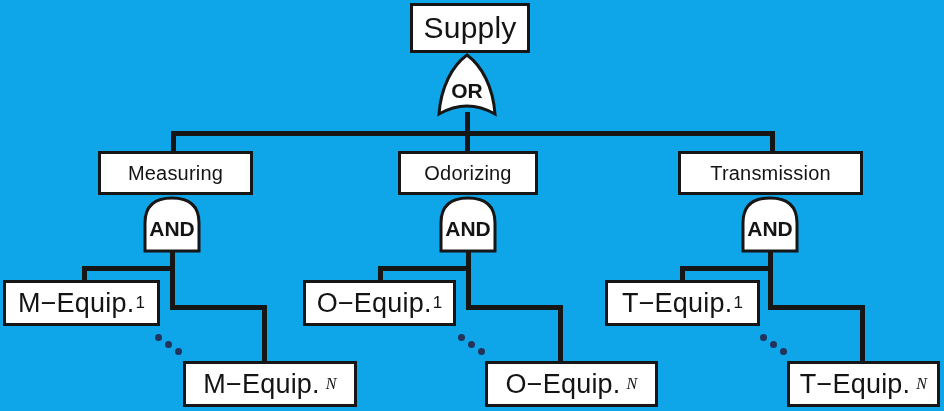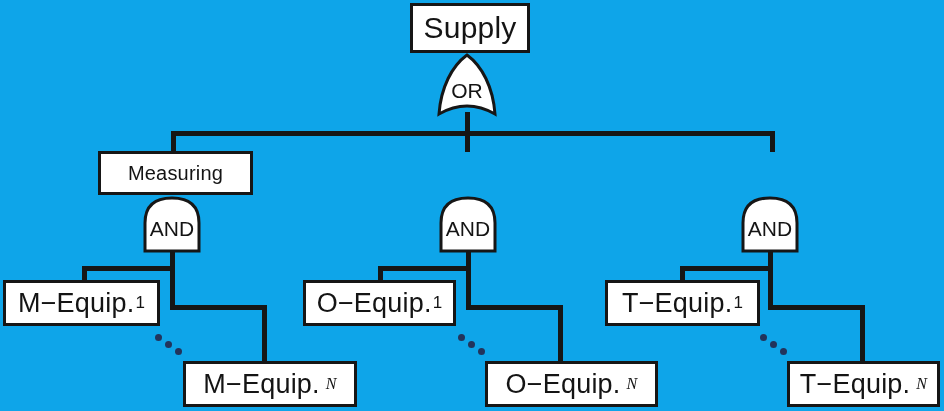--- a/index.html
+++ b/index.html
@@ -19,21 +19,21 @@
     display:flex;
     align-items:center;
     justify-content:center;
     font-size:20px;
     letter-spacing:0.2px;
     white-space:nowrap;
   }
   .box.root{font-size:30px;border-width:3px;}
   .box.leaf{font-size:27px;border-width:3px;}
   .line{position:absolute;background:#161616;}
-  .gate{position:absolute;}
+  .gate{position:absolute;font-weight:bold;}
   .gate svg{display:block;}
   .gate-text{
     position:absolute;left:0;top:0;width:100%;height:100%;
     display:flex;align-items:center;justify-content:center;
     font-size:21px;color:#141414;
   }
   .gate-text.or{padding-top:10px;box-sizing:border-box;}
   .gate-text.and{padding-top:8px;box-sizing:border-box;}
   sub.idx{
     font-size:17px;
@@ -98,20 +98,23 @@
   <div class="dots" style="left:155px;top:334px;">
       <i></i>
       <i></i>
       <i></i>
     </div>
   <div class="box leaf" style="left:183px;top:361px;width:174px;height:46px;">
     <span>M−Equip.</span>
       <sub class="idx ital">N</sub>
   </div>
 
+  <div class="box" style="left:398px;top:151px;width:140px;height:44px;">
+    <span>Odorizing</span>
+  </div>
   <div class="gate" style="left:438px;top:196px;width:60px;height:57px;">
     <svg width="60" height="57" viewBox="0 0 60 57">
       <path d="M3 55 L3 27 Q 3 2 30 2 Q 57 2 57 27 L57 55 Z" fill="#ffffff" stroke="#161616" stroke-width="3"></path>
     </svg>
     <span class="gate-text and">AND</span>
   </div>
   <div class="line" style="left:465.5px;top:251px;width:5px;height:57px;"></div>
   <div class="line" style="left:378px;top:266px;width:92px;height:5px;"></div>
   <div class="line" style="left:378px;top:266px;width:5px;height:16px;"></div>
   <div class="line" style="left:465.5px;top:305px;width:97px;height:5px;"></div>
@@ -123,20 +126,23 @@
   <div class="dots" style="left:458px;top:334px;">
       <i></i>
       <i></i>
       <i></i>
     </div>
   <div class="box leaf" style="left:485px;top:361px;width:173px;height:46px;">
     <span>O−Equip.</span>
       <sub class="idx ital">N</sub>
   </div>
 
+  <div class="box" style="left:678px;top:151px;width:185px;height:44px;">
+    <span>Transmission</span>
+  </div>
   <div class="gate" style="left:740px;top:196px;width:60px;height:57px;">
     <svg width="60" height="57" viewBox="0 0 60 57">
       <path d="M3 55 L3 27 Q 3 2 30 2 Q 57 2 57 27 L57 55 Z" fill="#ffffff" stroke="#161616" stroke-width="3"></path>
     </svg>
     <span class="gate-text and">AND</span>
   </div>
   <div class="line" style="left:767.5px;top:251px;width:5px;height:57px;"></div>
   <div class="line" style="left:680px;top:266px;width:92px;height:5px;"></div>
   <div class="line" style="left:680px;top:266px;width:5px;height:16px;"></div>
   <div class="line" style="left:767.5px;top:305px;width:97px;height:5px;"></div>

